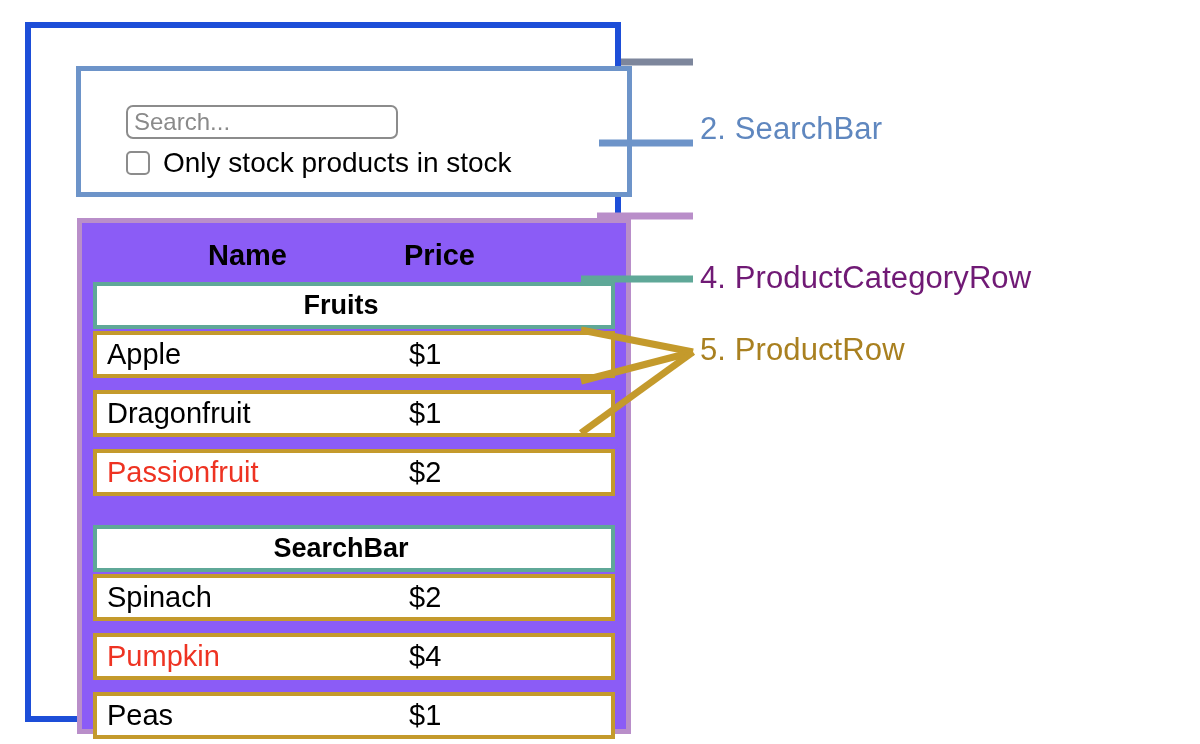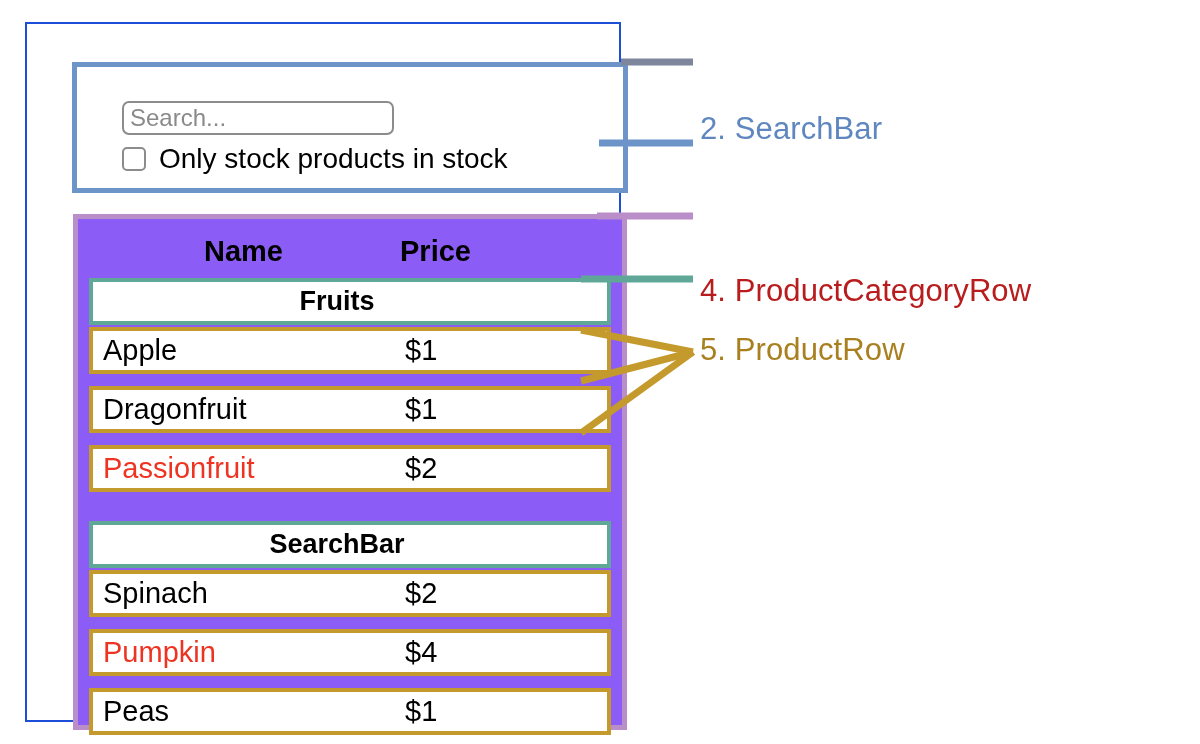--- a/index.html
+++ b/index.html
@@ -23,21 +23,21 @@
     height: 744px;
   }
 
   
   .box-outer {
     position: absolute;
     left: 25px;
     top: 22px;
     width: 596px;
     height: 700px;
-    border: 2px solid #1d4ed8;
+    border: 6px solid #1d4ed8;
     box-sizing: border-box;
     background: #ffffff;
   }
 
   
   .box-searchbar {
     position: absolute;
     left: 45px;
     top: 38px;
     width: 556px;
@@ -194,21 +194,21 @@
     font-family: "Liberation Sans", sans-serif;
     font-size: 31px;
     font-weight: 400;
     letter-spacing: 0.1px;
     white-space: nowrap;
     line-height: 1;
   }
   .lbl-1 { left: 700px; top: 47px;  color: #6b7489; }
   .lbl-2 { left: 700px; top: 113px; color: #5f87bf; }
   .lbl-3 { left: 700px; top: 190px; color: #9f6fb4; }
-  .lbl-4 { left: 700px; top: 275px; color: #b91c1c; }
+  .lbl-4 { left: 700px; top: 262px; color: #701a75; }
   .lbl-5 { left: 700px; top: 334px; color: #a98020; }
 </style>
 </head>
 <body>
 
 <div id="stage">
 
   <div class="box-outer">
 
     <div class="box-searchbar">

